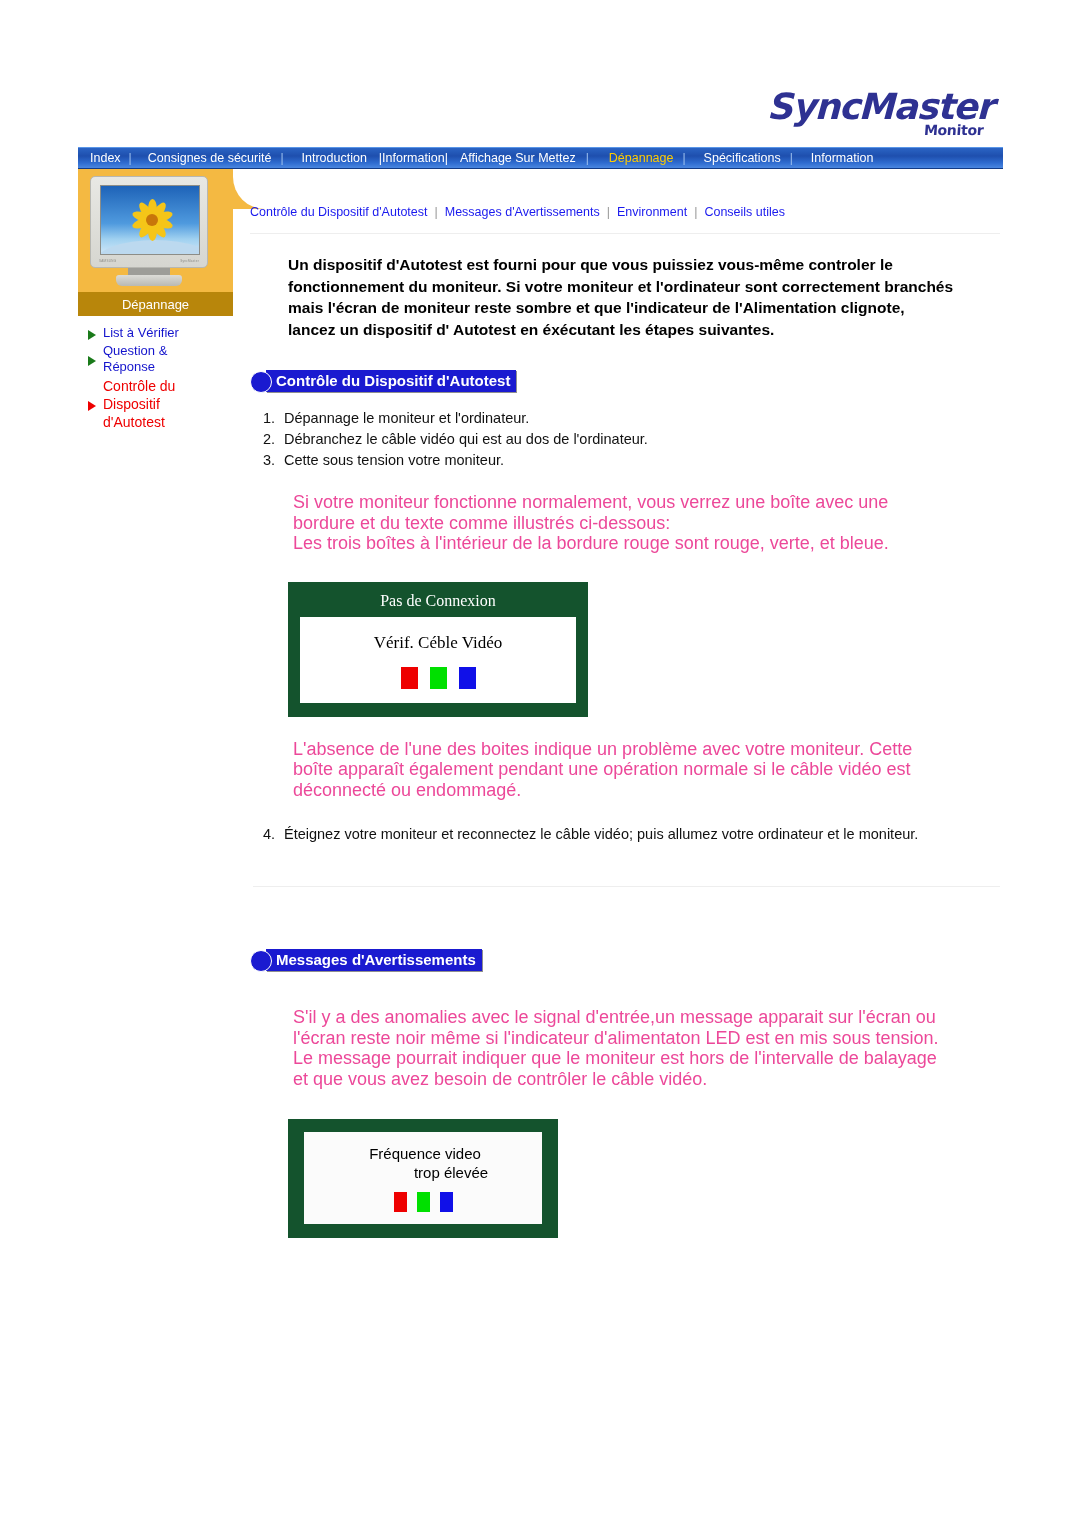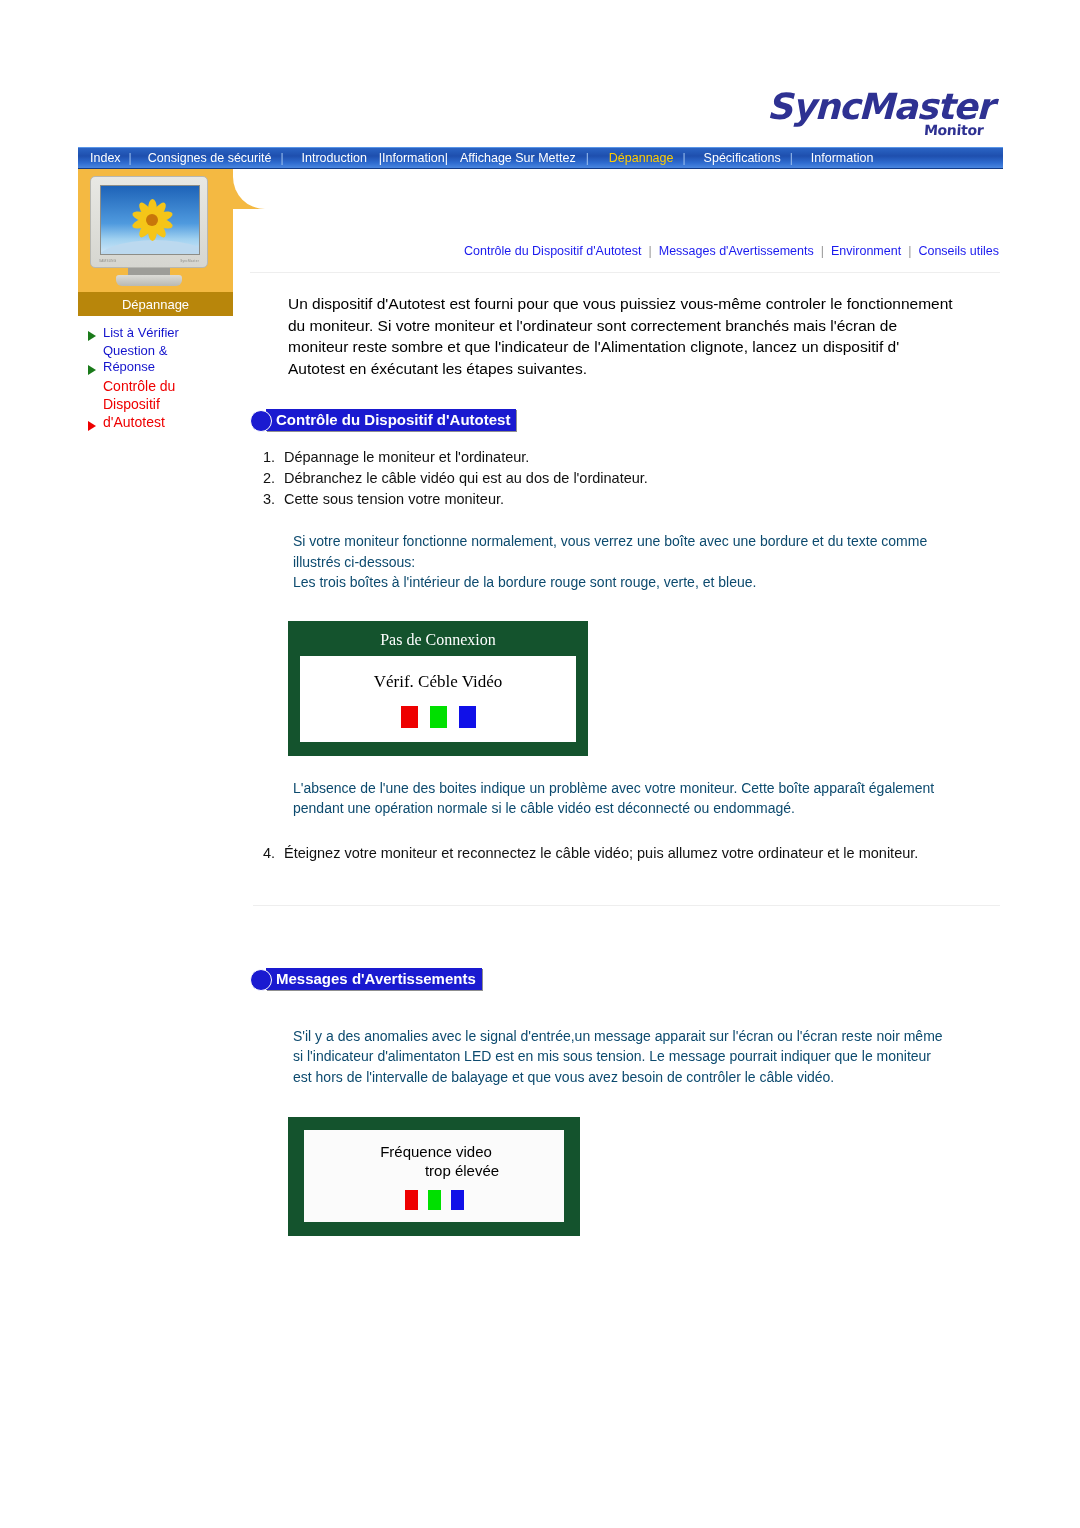--- a/index.html
+++ b/index.html
@@ -164,21 +164,21 @@
     content: "";
     position: absolute;
     left: 0; top: 0; width: 32px; height: 40px;
     background: #ffffff;
     border-bottom-left-radius: 32px;
     transform: translate(0px, 0px);
   }
   .side-links { padding: 9px 0 0 4px; }
   .side-link {
     display: flex;
-    align-items: flex-end;
+    align-items: center;
     margin-bottom: 2px;
     cursor: pointer;
     line-height: 16px;
   }
   .tri {
     width: 0; height: 0;
     border-top: 5px solid transparent;
     border-bottom: 5px solid transparent;
     border-left: 8px solid #1a7a1a;
     margin: 4px 7px 0 6px;
@@ -191,22 +191,21 @@
   }
   .side-link.active .side-link-label { color: #ee0000; font-size: 14px; line-height: 18px; }
 
   
   .content {
     position: absolute;
     left: 250px; top: 169px;
     width: 755px;
   }
   .sublinks {
-    text-align: right;
-    padding: 75px 6px 0 0;
+    padding: 36px 6px 0 0;
     font-size: 0;
   }
   .sublink {
     color: #1a1aee;
     font-size: 12.5px;
     cursor: pointer;
     font-family: "Liberation Sans", sans-serif;
   }
   .sublink-sep {
     color: #999999;
@@ -216,21 +215,21 @@
   .hr {
     height: 1px;
     background: #c9c9c9;
     margin: 14px 5px 0 0;
     border-bottom: 1px solid #eeeeee;
   }
   .intro {
     margin: 20px 0 0 38px;
     width: 666px;
     font-size: 15.5px;
-    font-weight: normal;
+    font-weight: bold;
     color: #000000;
     line-height: 21.5px;
   }
 
   
   .section-badge {
     position: relative;
     display: inline-block;
     margin-left: 0px;
     height: 24px;
@@ -267,32 +266,32 @@
   .ol-list li {
     display: flex;
     margin-bottom: 1px;
   }
   .ol-num { width: 26px; text-align: right; flex: 0 0 auto; padding-right: 9px; }
   .ol-txt { flex: 1 1 auto; }
 
   .para {
     margin: 22px 0 0 43px;
     width: 660px;
-    font-size: 14px;
-    color: #0c4a6e;
+    font-size: 18px;
+    color: #ec4899;
     line-height: 20.5px;
   }
 
   
   .errbox {
     background: #14532d;
     margin-left: 38px;
   }
   .errbox.b1 { width: 300px; padding: 10px 12px 14px 12px; margin-top: 28px; }
-  .errbox.b2 { width: 292px; padding: 13px 16px 14px 16px; margin-top: 30px; }
+  .errbox.b2 { width: 270px; padding: 13px 16px 14px 16px; margin-top: 30px; }
   .err-title {
     color: #ffffff;
     font-family: "Liberation Serif", serif;
     font-size: 16px;
     text-align: center;
     padding-bottom: 7px;
   }
   .err-inner {
     background: #ffffff;
     padding: 16px 0 14px 0;

